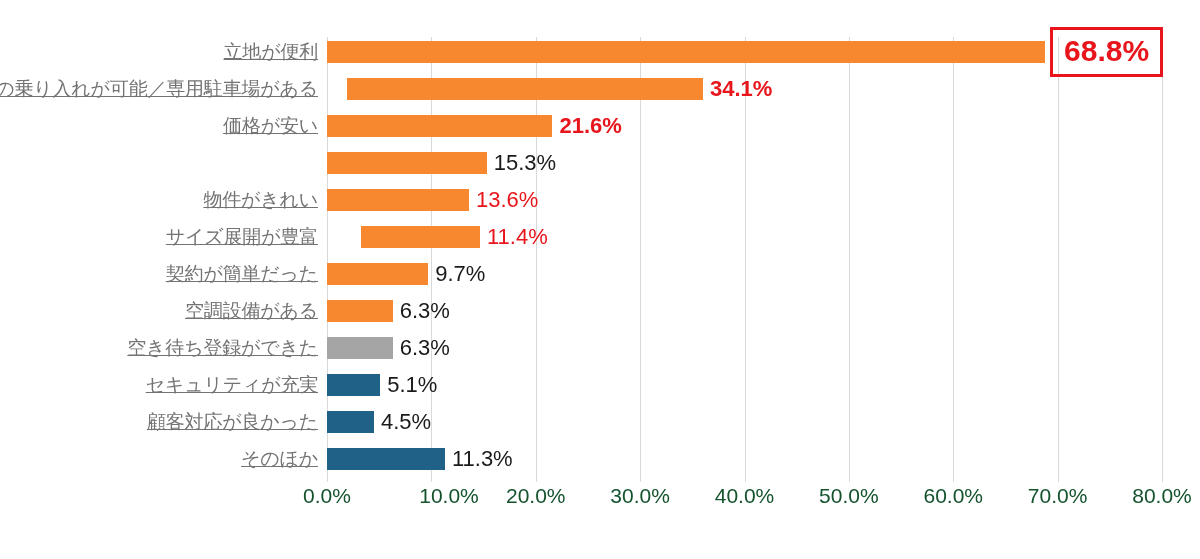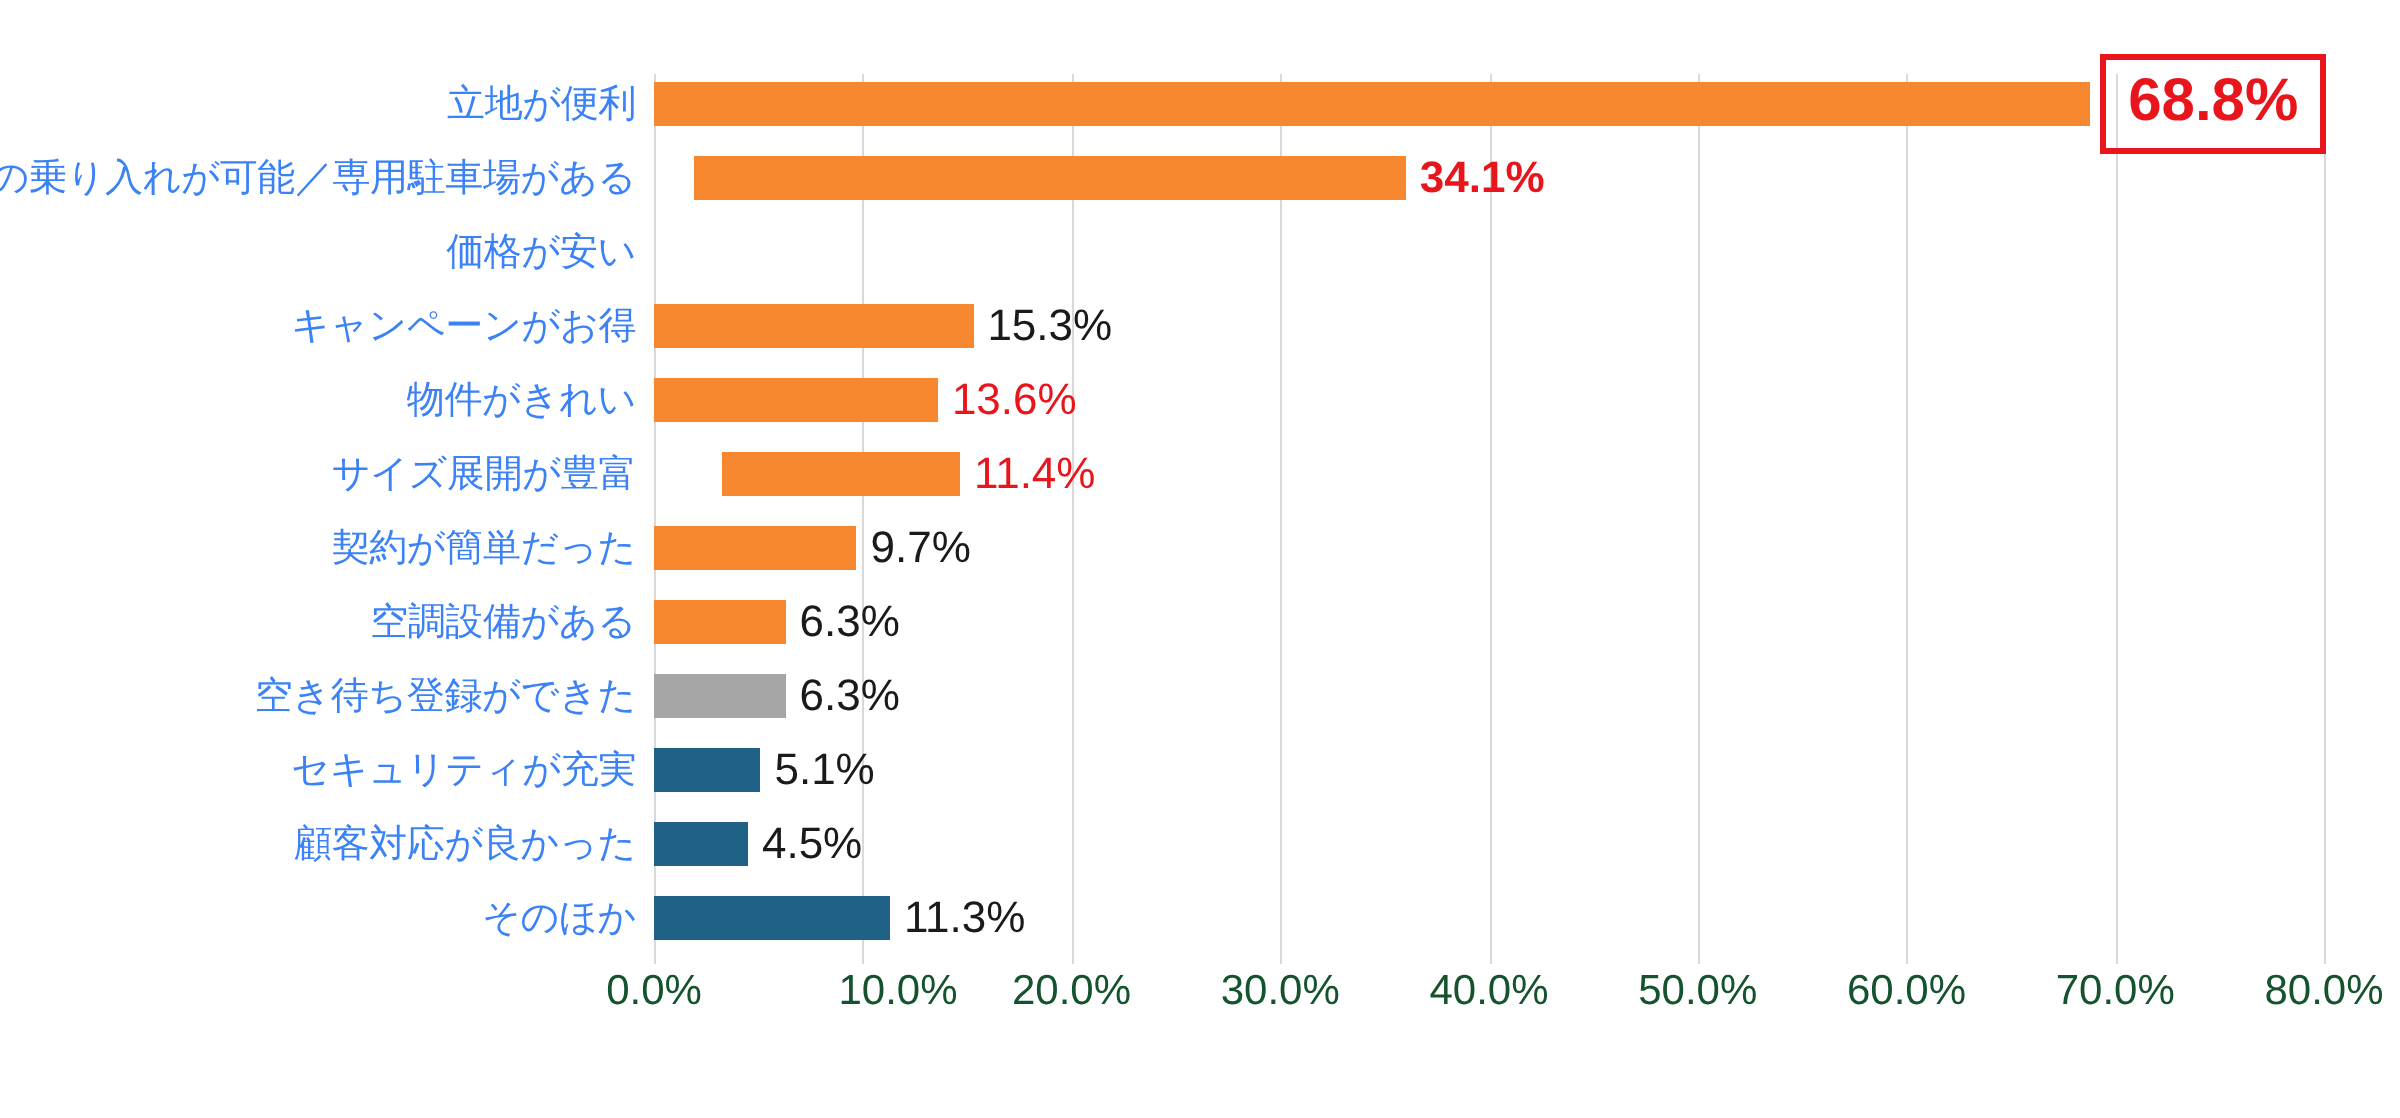--- a/index.html
+++ b/index.html
@@ -95,23 +95,24 @@
     height: 445px;
   }
   .cat-label {
     position: absolute;
     right: 0;
     height: 22px;
     display: flex;
     align-items: center;
     justify-content: flex-end;
     font-size: 19px;
-    color: #3b82f6;
+    color: #737373;
     white-space: nowrap;
     letter-spacing: -0.2px;
+    text-decoration: underline;
   }
 
   
   #x-axis {
     position: absolute;
     left: 327px;
     top: 484px;
     width: 835px;
     height: 40px;
   }
@@ -126,21 +127,20 @@
 </style>
 </head>
 <body>
 
 <div id="chart-root">
 
   <div id="category-labels">
       <div class="cat-label" style="top: 4px; height: 22px;">立地が便利</div>
       <div class="cat-label" style="top: 41px; height: 22px;">車の乗り入れが可能／専用駐車場がある</div>
       <div class="cat-label" style="top: 78px; height: 22px;">価格が安い</div>
-      <div class="cat-label" style="top: 115px; height: 22px;">キャンペーンがお得</div>
       <div class="cat-label" style="top: 152px; height: 22px;">物件がきれい</div>
       <div class="cat-label" style="top: 189px; height: 22px;">サイズ展開が豊富</div>
       <div class="cat-label" style="top: 226px; height: 22px;">契約が簡単だった</div>
       <div class="cat-label" style="top: 300px; height: 22px;">空き待ち登録ができた</div>
       <div class="cat-label" style="top: 263px; height: 22px;">空調設備がある</div>
       <div class="cat-label" style="top: 374px; height: 22px;">顧客対応が良かった</div>
       <div class="cat-label" style="top: 337px; height: 22px;">セキュリティが充実</div>
       <div class="cat-label" style="top: 411px; height: 22px;">そのほか</div>
     </div>
 
@@ -158,20 +158,24 @@
       </div>
     <div class="rows">
         <div class="bar-row" style="top: 4px;">
           <div class="bar" style="width: 718.1px; background: rgb(247, 136, 47);"></div>
           <div class="bar-value boxed">68.8%</div>
         </div>
         <div class="bar-row" style="top: 41px; padding-left: 20px;">
           <div class="bar" style="width: 355.919px; background: rgb(247, 136, 47);"></div>
           <div class="bar-value red bold">34.1%</div>
         </div>
+        <div class="bar-row" style="top: 78px;">
+          <div class="bar" style="width: 225.45px; background: rgb(247, 136, 47);"></div>
+          <div class="bar-value red bold">21.6%</div>
+        </div>
         <div class="bar-row" style="top: 115px;">
           <div class="bar" style="width: 159.694px; background: rgb(247, 136, 47);"></div>
           <div class="bar-value">15.3%</div>
         </div>
         <div class="bar-row" style="top: 152px;">
           <div class="bar" style="width: 141.95px; background: rgb(247, 136, 47);"></div>
           <div class="bar-value red">13.6%</div>
         </div>
         <div class="bar-row" style="top: 189px; padding-left: 34px;">
           <div class="bar" style="width: 118.987px; background: rgb(247, 136, 47);"></div>

